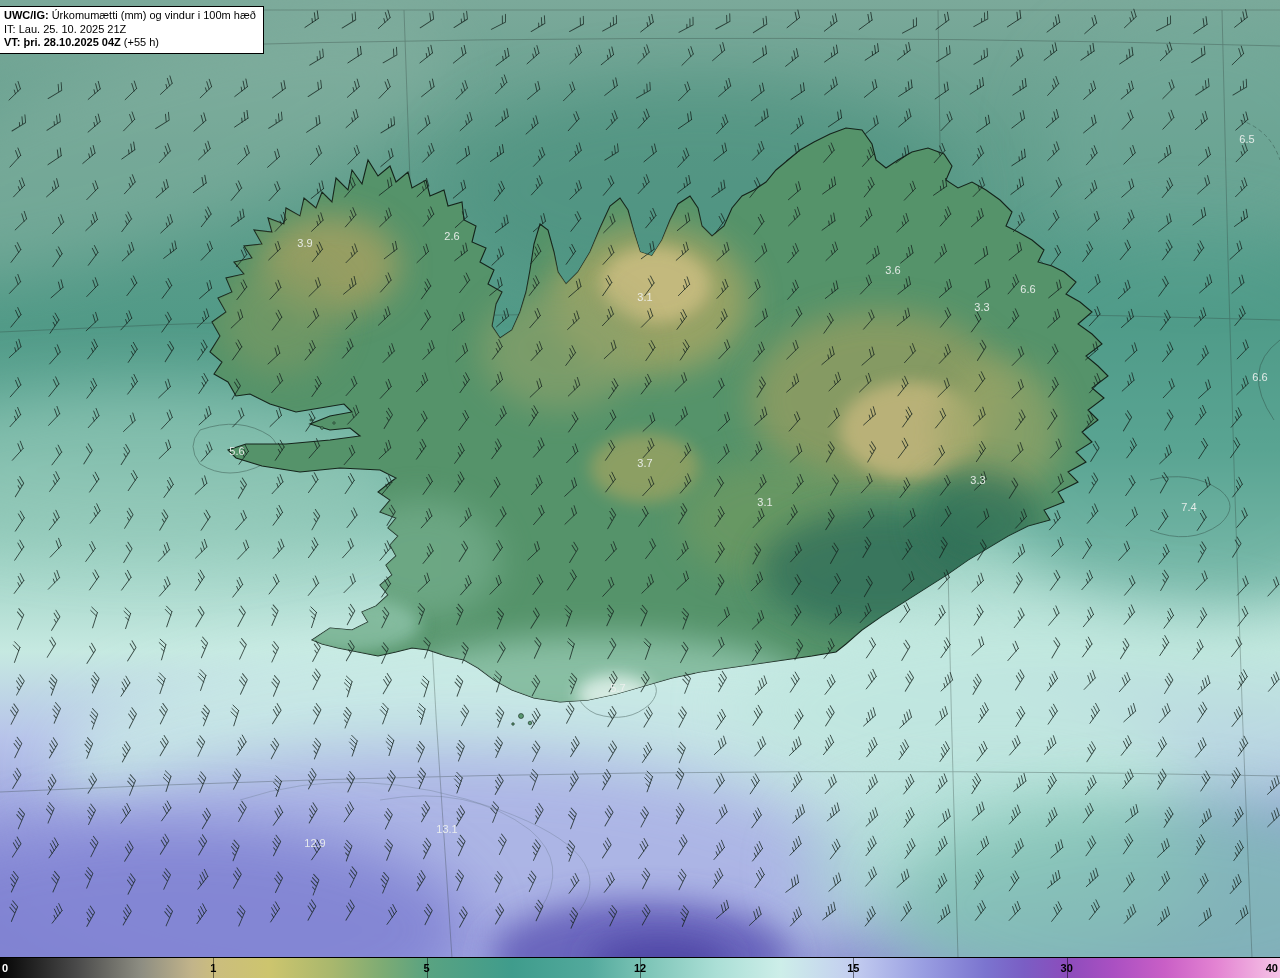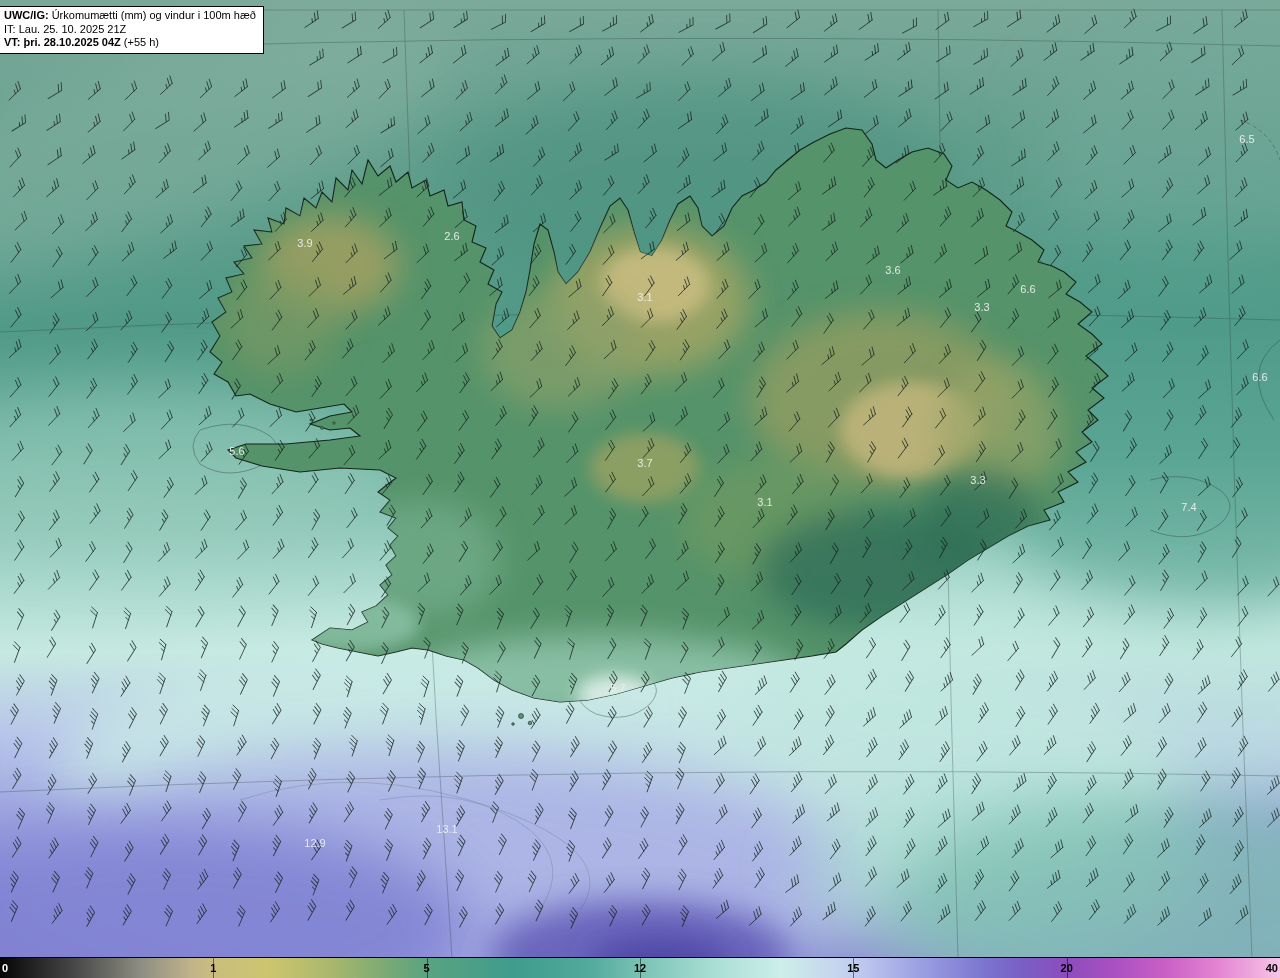--- a/index.html
+++ b/index.html
@@ -2984,17 +2984,17 @@
         <span class="cb-tick first" style="left: 0%; color: rgb(255, 255, 255);">0</span>
         <div class="cb-line" style="left: 16.6667%;"></div>
         <span class="cb-tick" style="left: 16.6667%; color: rgb(0, 0, 0);">1</span>
         <div class="cb-line" style="left: 33.3333%;"></div>
         <span class="cb-tick" style="left: 33.3333%; color: rgb(0, 0, 0);">5</span>
         <div class="cb-line" style="left: 50%;"></div>
         <span class="cb-tick" style="left: 50%; color: rgb(0, 0, 0);">12</span>
         <div class="cb-line" style="left: 66.6667%;"></div>
         <span class="cb-tick" style="left: 66.6667%; color: rgb(0, 0, 0);">15</span>
         <div class="cb-line" style="left: 83.3333%;"></div>
-        <span class="cb-tick" style="left: 83.3333%; color: rgb(0, 0, 0);">20</span>
+        <span class="cb-tick" style="left: 83.3333%; color: rgb(0, 0, 0);">30</span>
         <span class="cb-tick last" style="left: 100%; color: rgb(0, 0, 0);">40</span>
       </div>
   </div>
 </div>
 
 </body></html>

